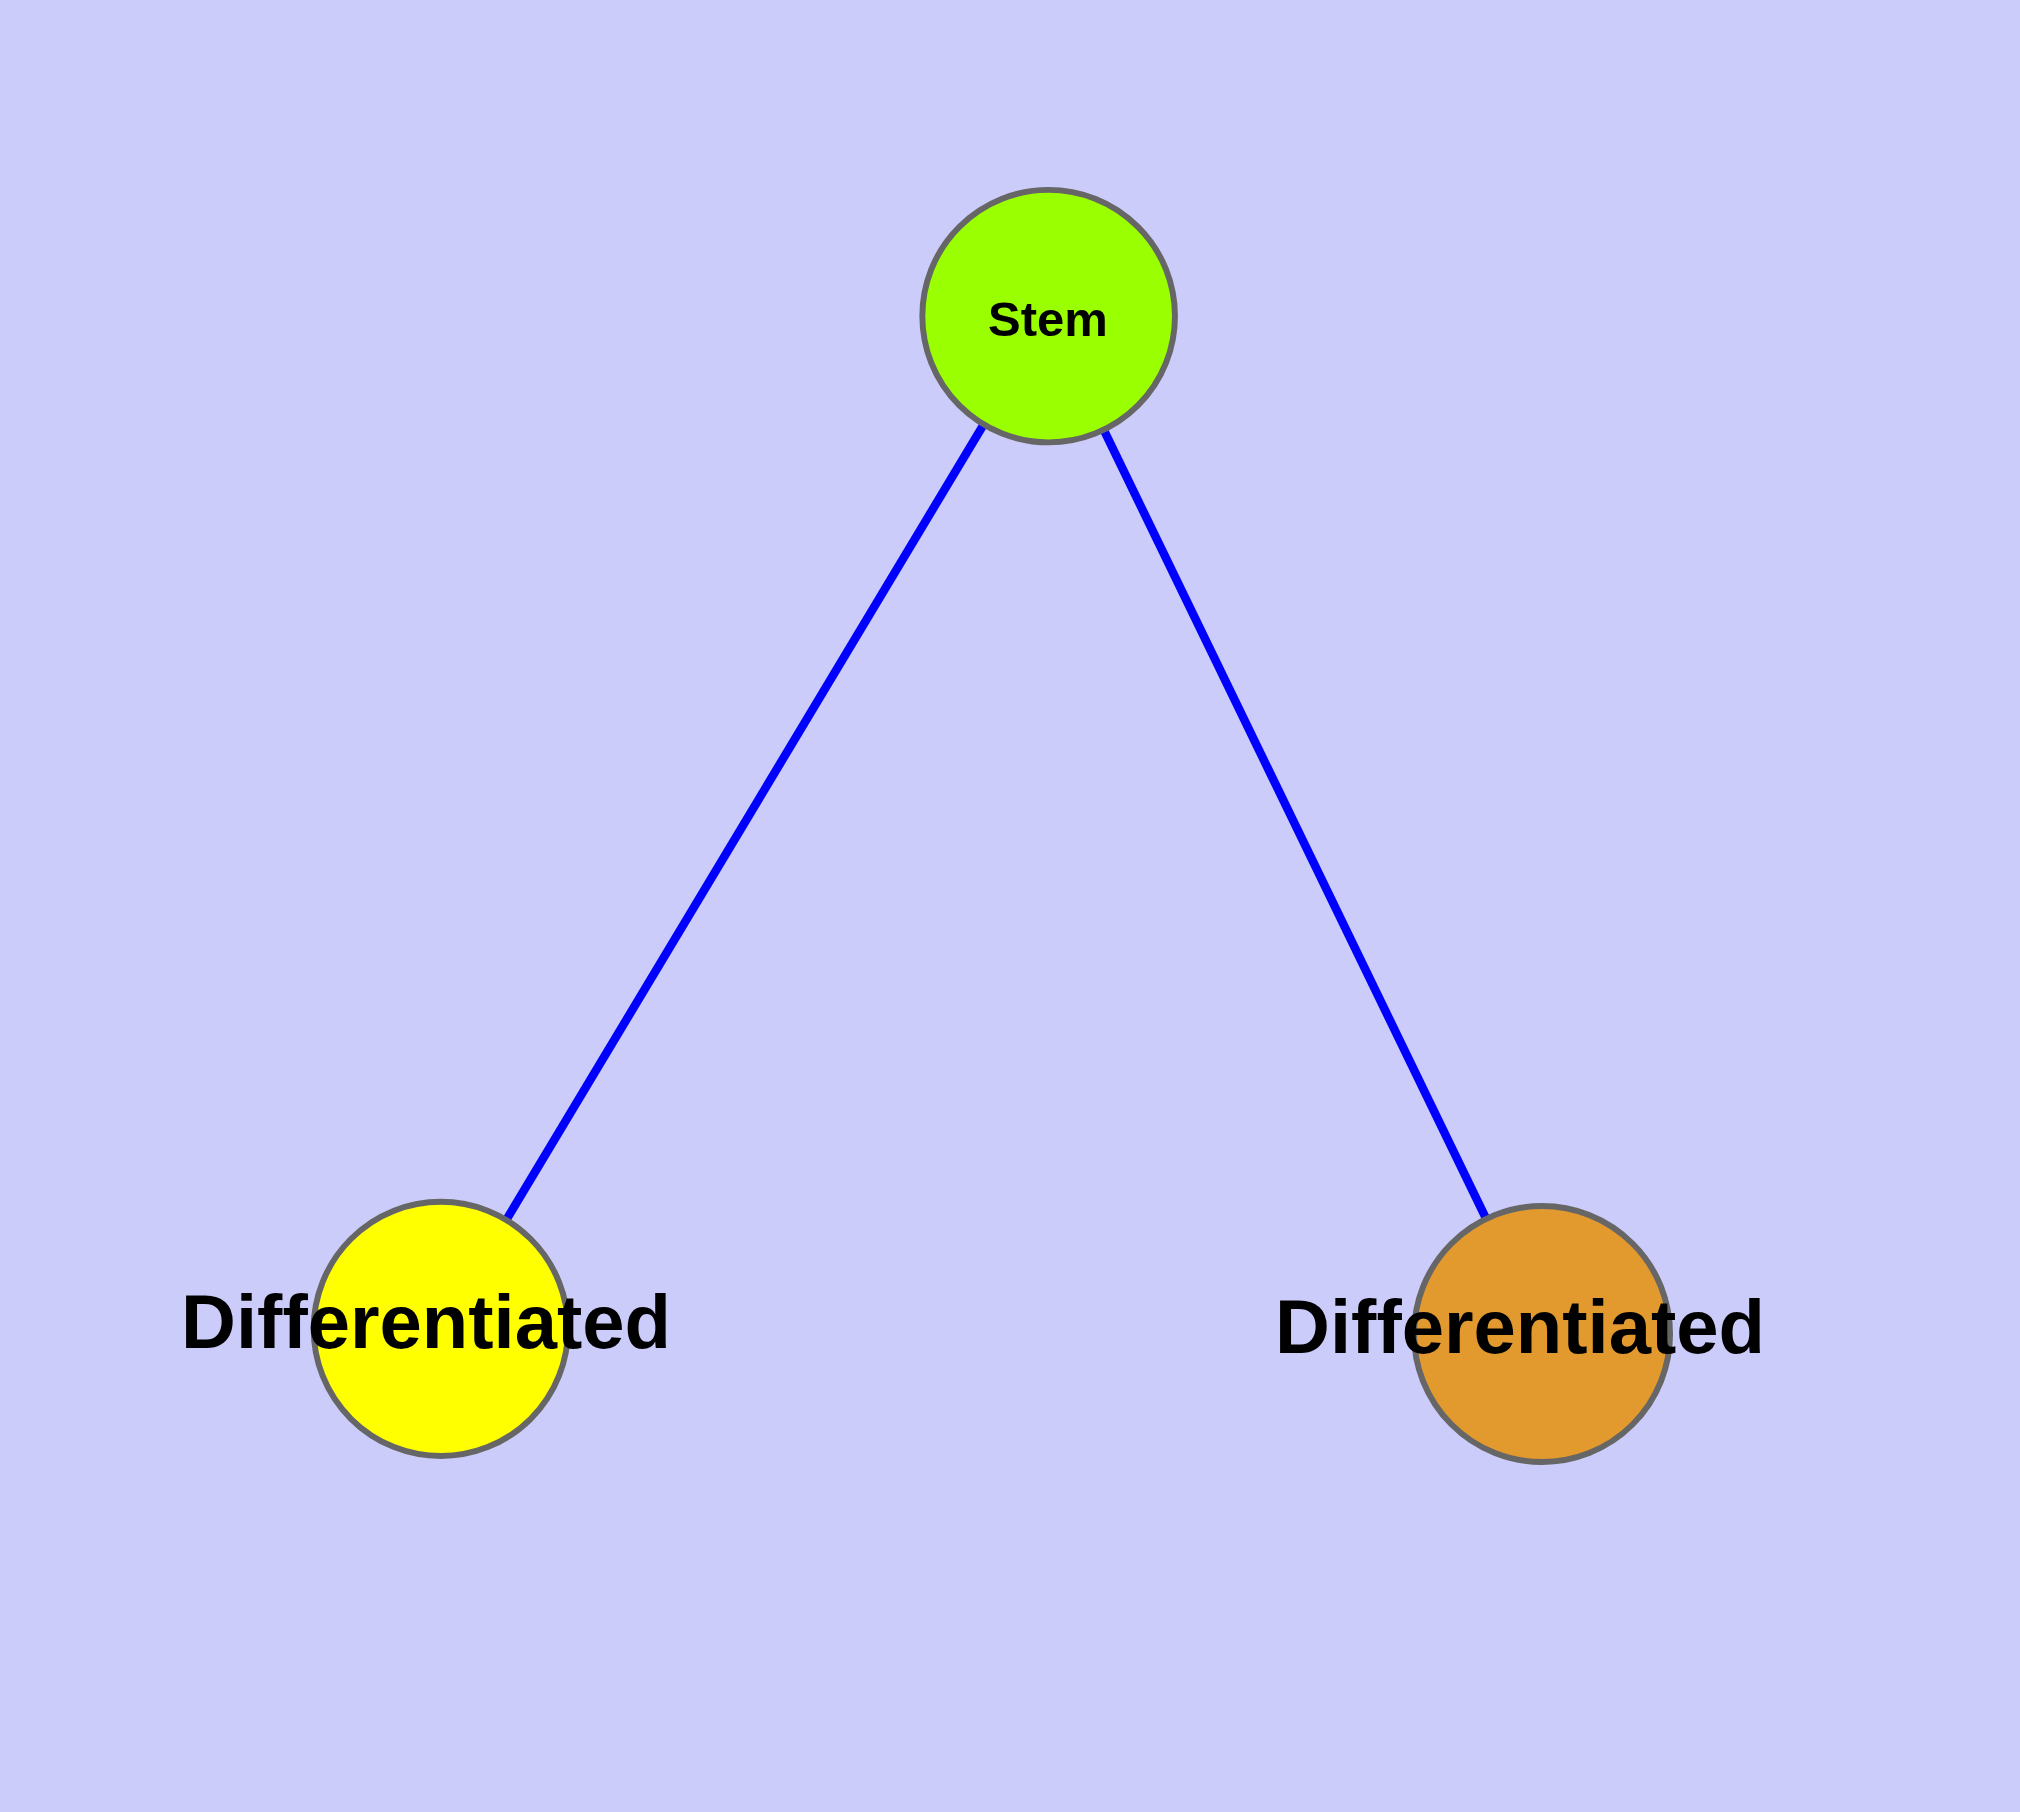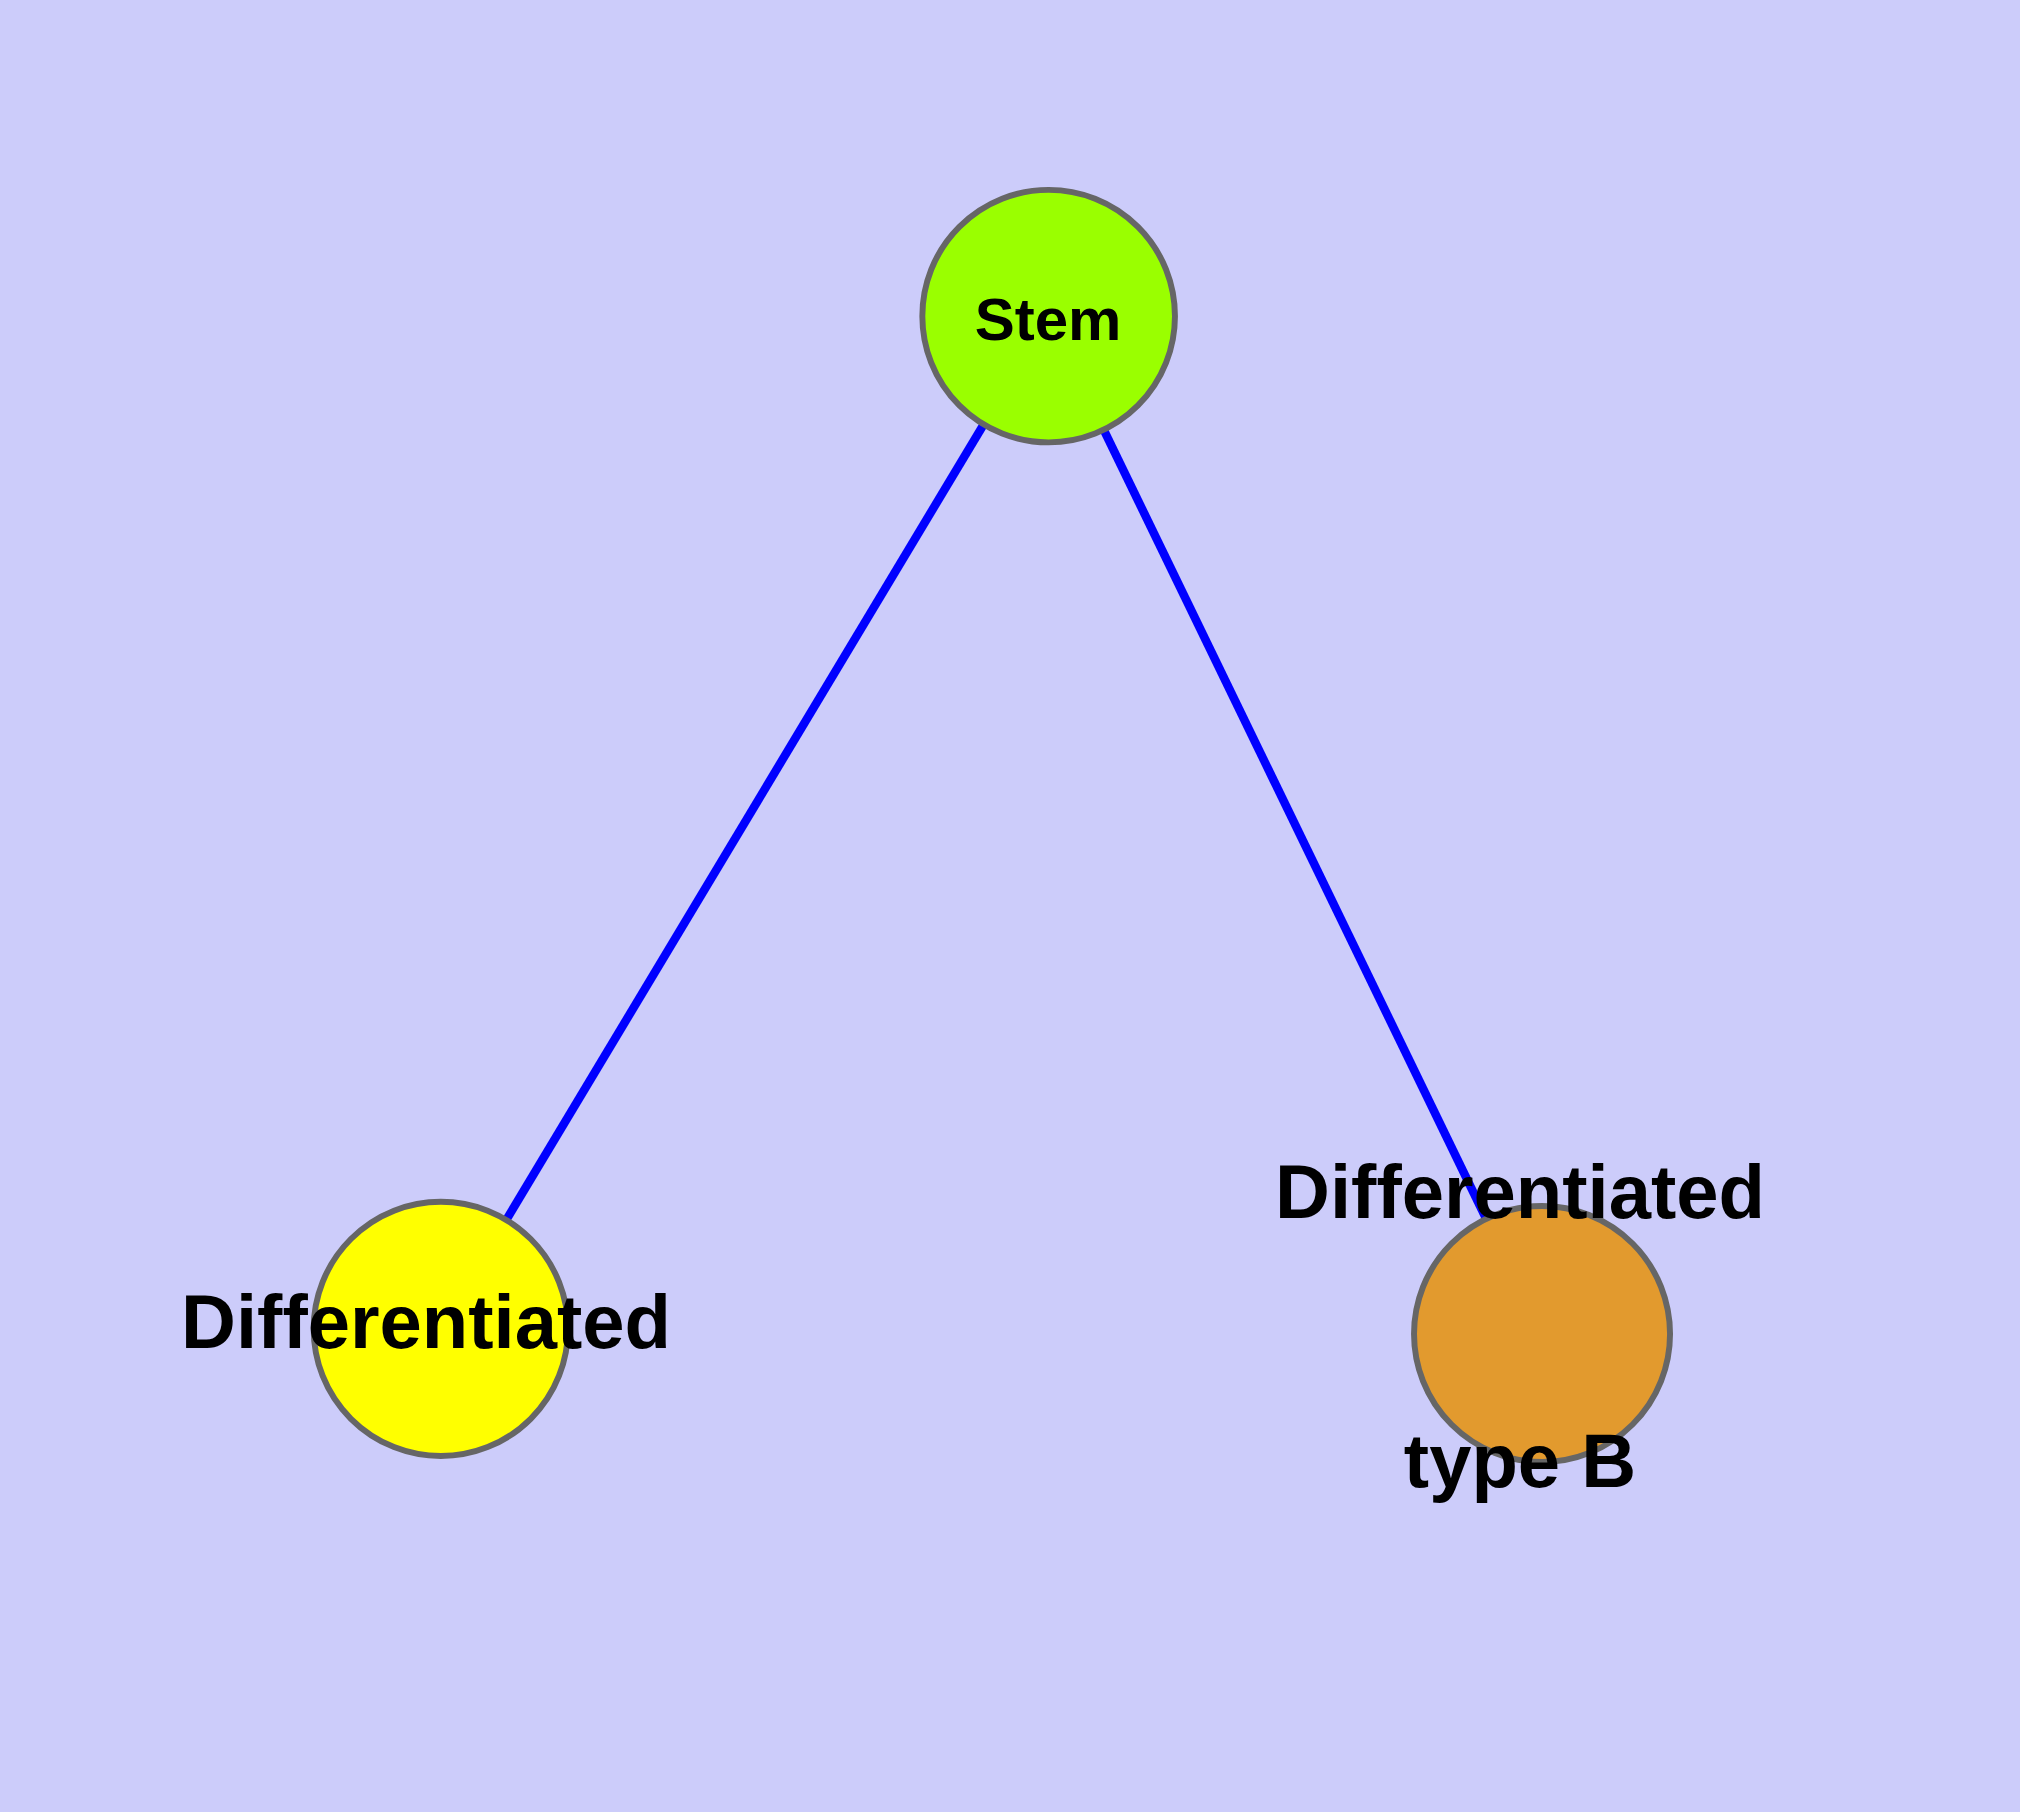--- a/index.html
+++ b/index.html
@@ -31,21 +31,21 @@
     font-weight: bold;
     color: #000000;
     white-space: pre;
     line-height: 1.18;
     pointer-events: none;
     transform: translate(-50%, -50%);
   }
   #label-stem {
     left: 1048px;
     top: 320px;
-    font-size: 60px;
+    font-size: 49px;
   }
   #label-type-a {
     left: 426px;
     top: 1322px;
     font-size: 76px;
   }
   #label-type-b {
     left: 1520px;
     top: 1327px;
     font-size: 76px;
@@ -71,17 +71,16 @@
   </svg>
 
   <div class="node-label" id="label-stem">Stem</div>
 
   <div class="node-label" id="label-type-a">
     <div>Differentiated</div>
   </div>
 
   <div class="node-label" id="label-type-b">
     <div>Differentiated</div>
-    <div>type B</div>
   </div>
 
 </div>
 
 
 </body></html>

